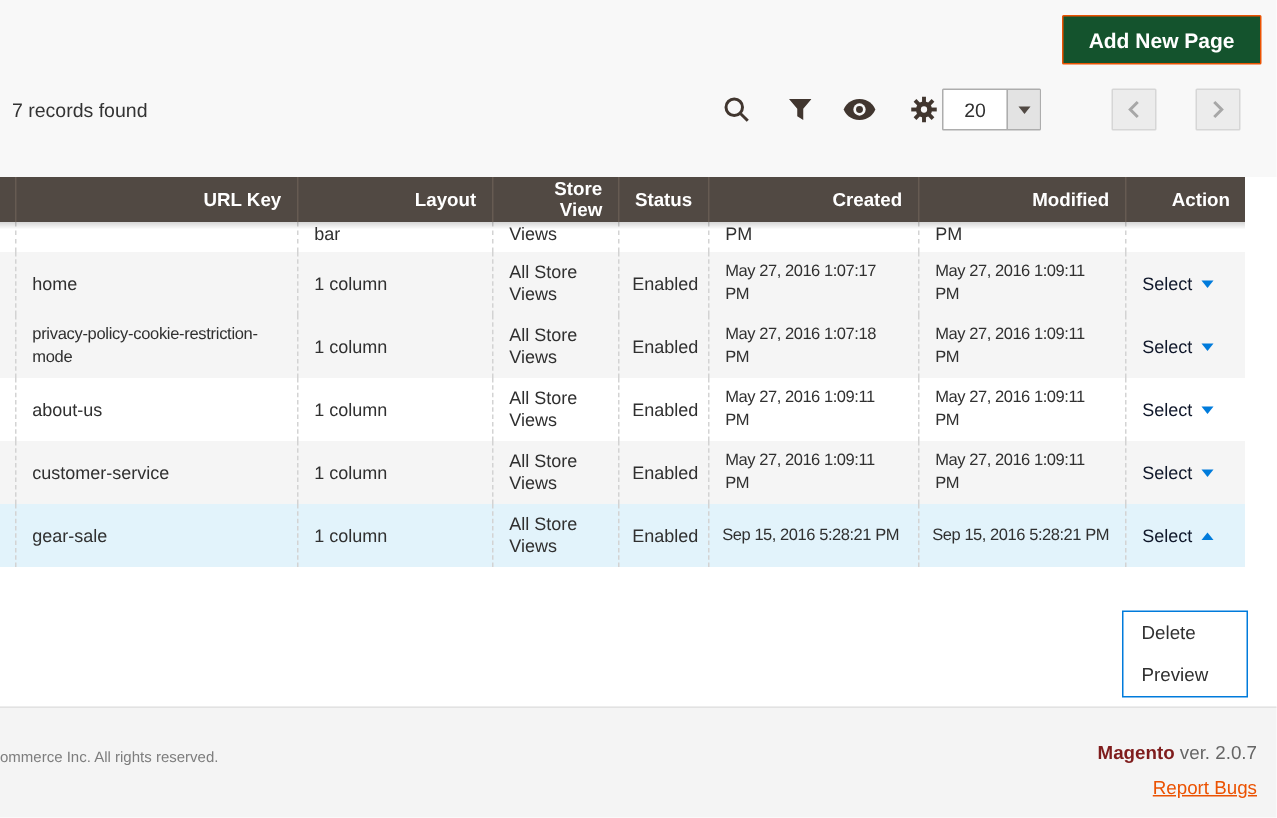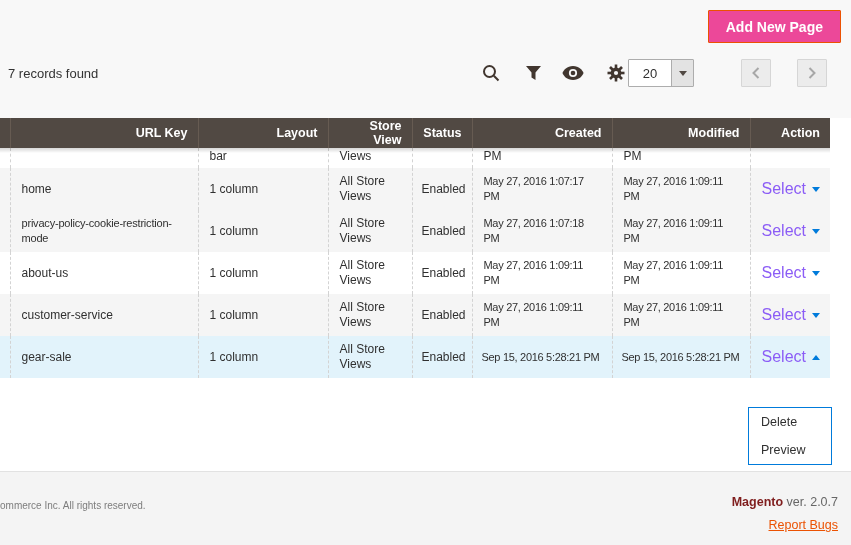--- a/index.html
+++ b/index.html
@@ -6,21 +6,21 @@
   html,body { width:851px; height:545px; }
   body {
     position:relative; overflow:hidden; background:#ffffff;
     font-family:"Liberation Sans","DejaVu Sans",sans-serif; color:#303030;
   }
 
   
   .top-area { position:absolute; left:0; top:0; width:851px; height:118px; background:#f8f8f8; }
   .add-btn {
     position:absolute; top:10px; right:10px; height:33px; padding:0 17px;
-    background:#ec4899; border:1px solid #eb5202; border-radius:1px;
+    background:#14532d; border:1px solid #eb5202; border-radius:1px;
     color:#fff; font-weight:bold; font-size:14px; font-family:inherit; cursor:pointer;
   }
   .records { position:absolute; left:8px; top:66px; font-size:13px; color:#333; }
 
   .tb-icon {
     position:absolute; top:59px; width:30px; height:28px; border:none; background:none;
     display:flex; align-items:center; justify-content:center; cursor:pointer;
   }
   #ic-search { left:476px; } #ic-filter { left:518px; } #ic-eye { left:558px; } #ic-gear { left:601px; }
 
@@ -61,21 +61,21 @@
   td.stub, th.stub { padding:0; }
   tr.r { height:42px; }
   tr.partial td { height:20px; padding-top:2px; padding-bottom:4px; vertical-align:top; line-height:13px; }
   tr.white { background:#ffffff; }
   tr.gray  { background:#f5f5f5; }
   tr.hl    { background:#e2f3fb; }
   td.date   { font-size:11px; letter-spacing:-0.3px; white-space:pre-line; }
   td.date-nowrap { font-size:11px; letter-spacing:-0.3px; white-space:nowrap; padding-right:2px; padding-left:9px;margin-top:18px; }
   td.status-cell { padding-left:9px; padding-right:5px; }
   td.url-tight { font-size:11px; letter-spacing:-0.2px; }
-  .select-link { color:#8b5cf6; font-size:16px; text-decoration:none; cursor:pointer; white-space:nowrap; }
+  .select-link { color:#0f172a; font-size:12px; text-decoration:none; cursor:pointer; white-space:nowrap; }
 
   .header-shadow {
     position:absolute; left:0; top:30px; width:830px; height:5px;
     background:linear-gradient(to bottom, rgba(0,0,0,0.16), rgba(0,0,0,0)); pointer-events:none;
   }
 
   
   .action-menu {
     position:absolute; left:748px; top:407px; width:84px; z-index:20;
     background:#fff; border:1px solid #007bdb;

